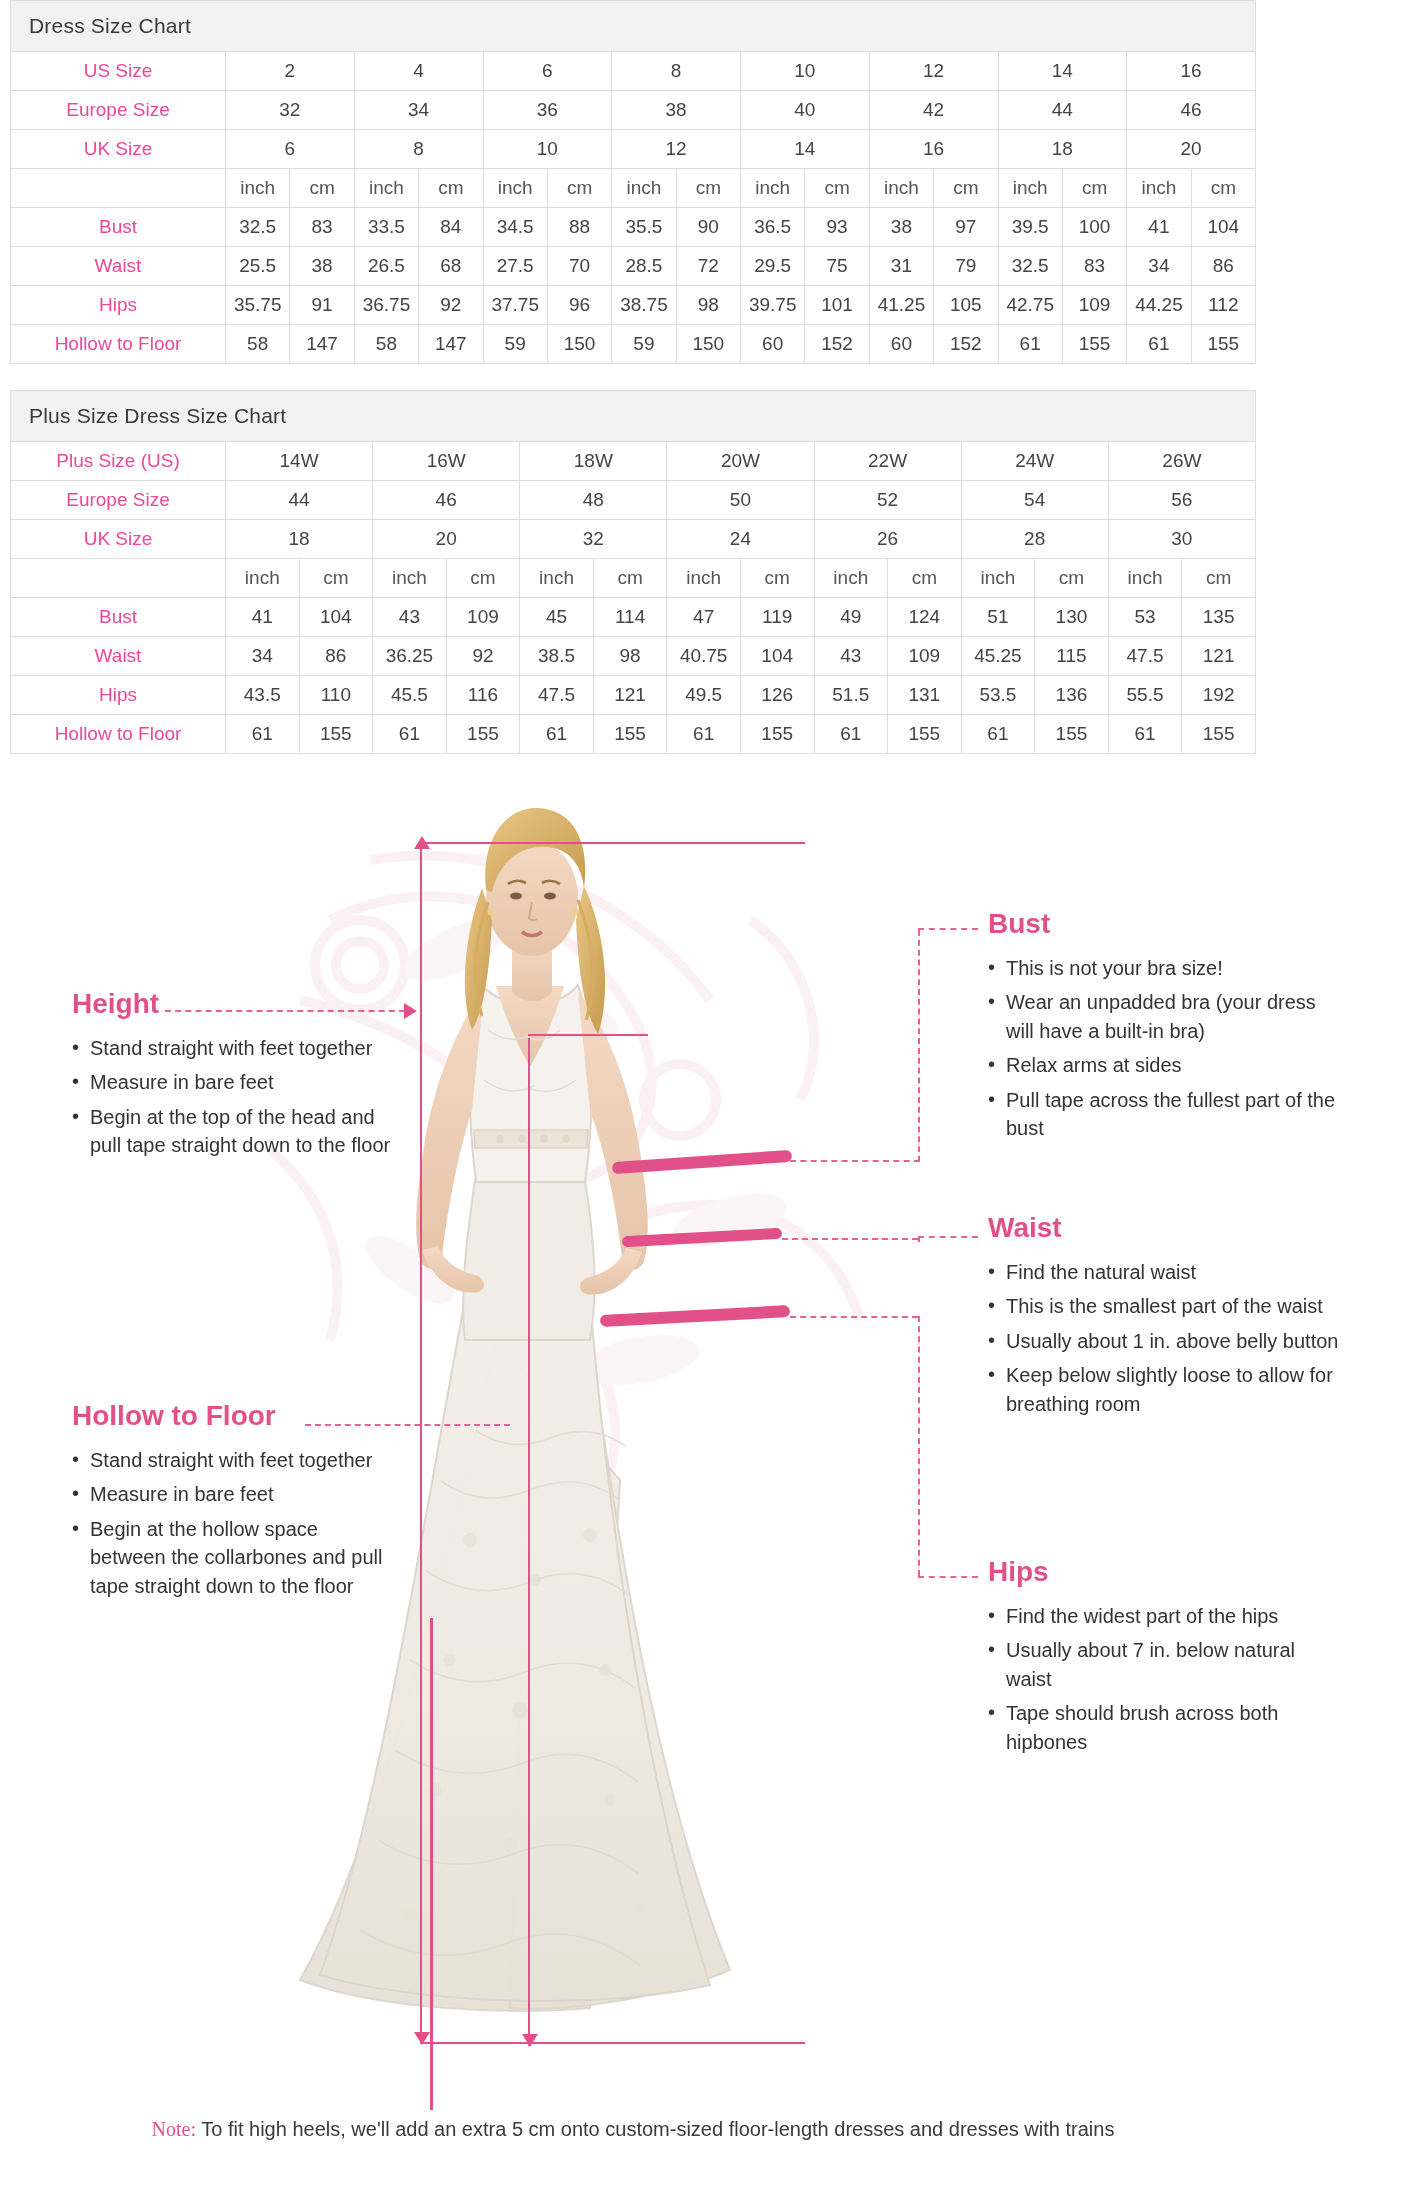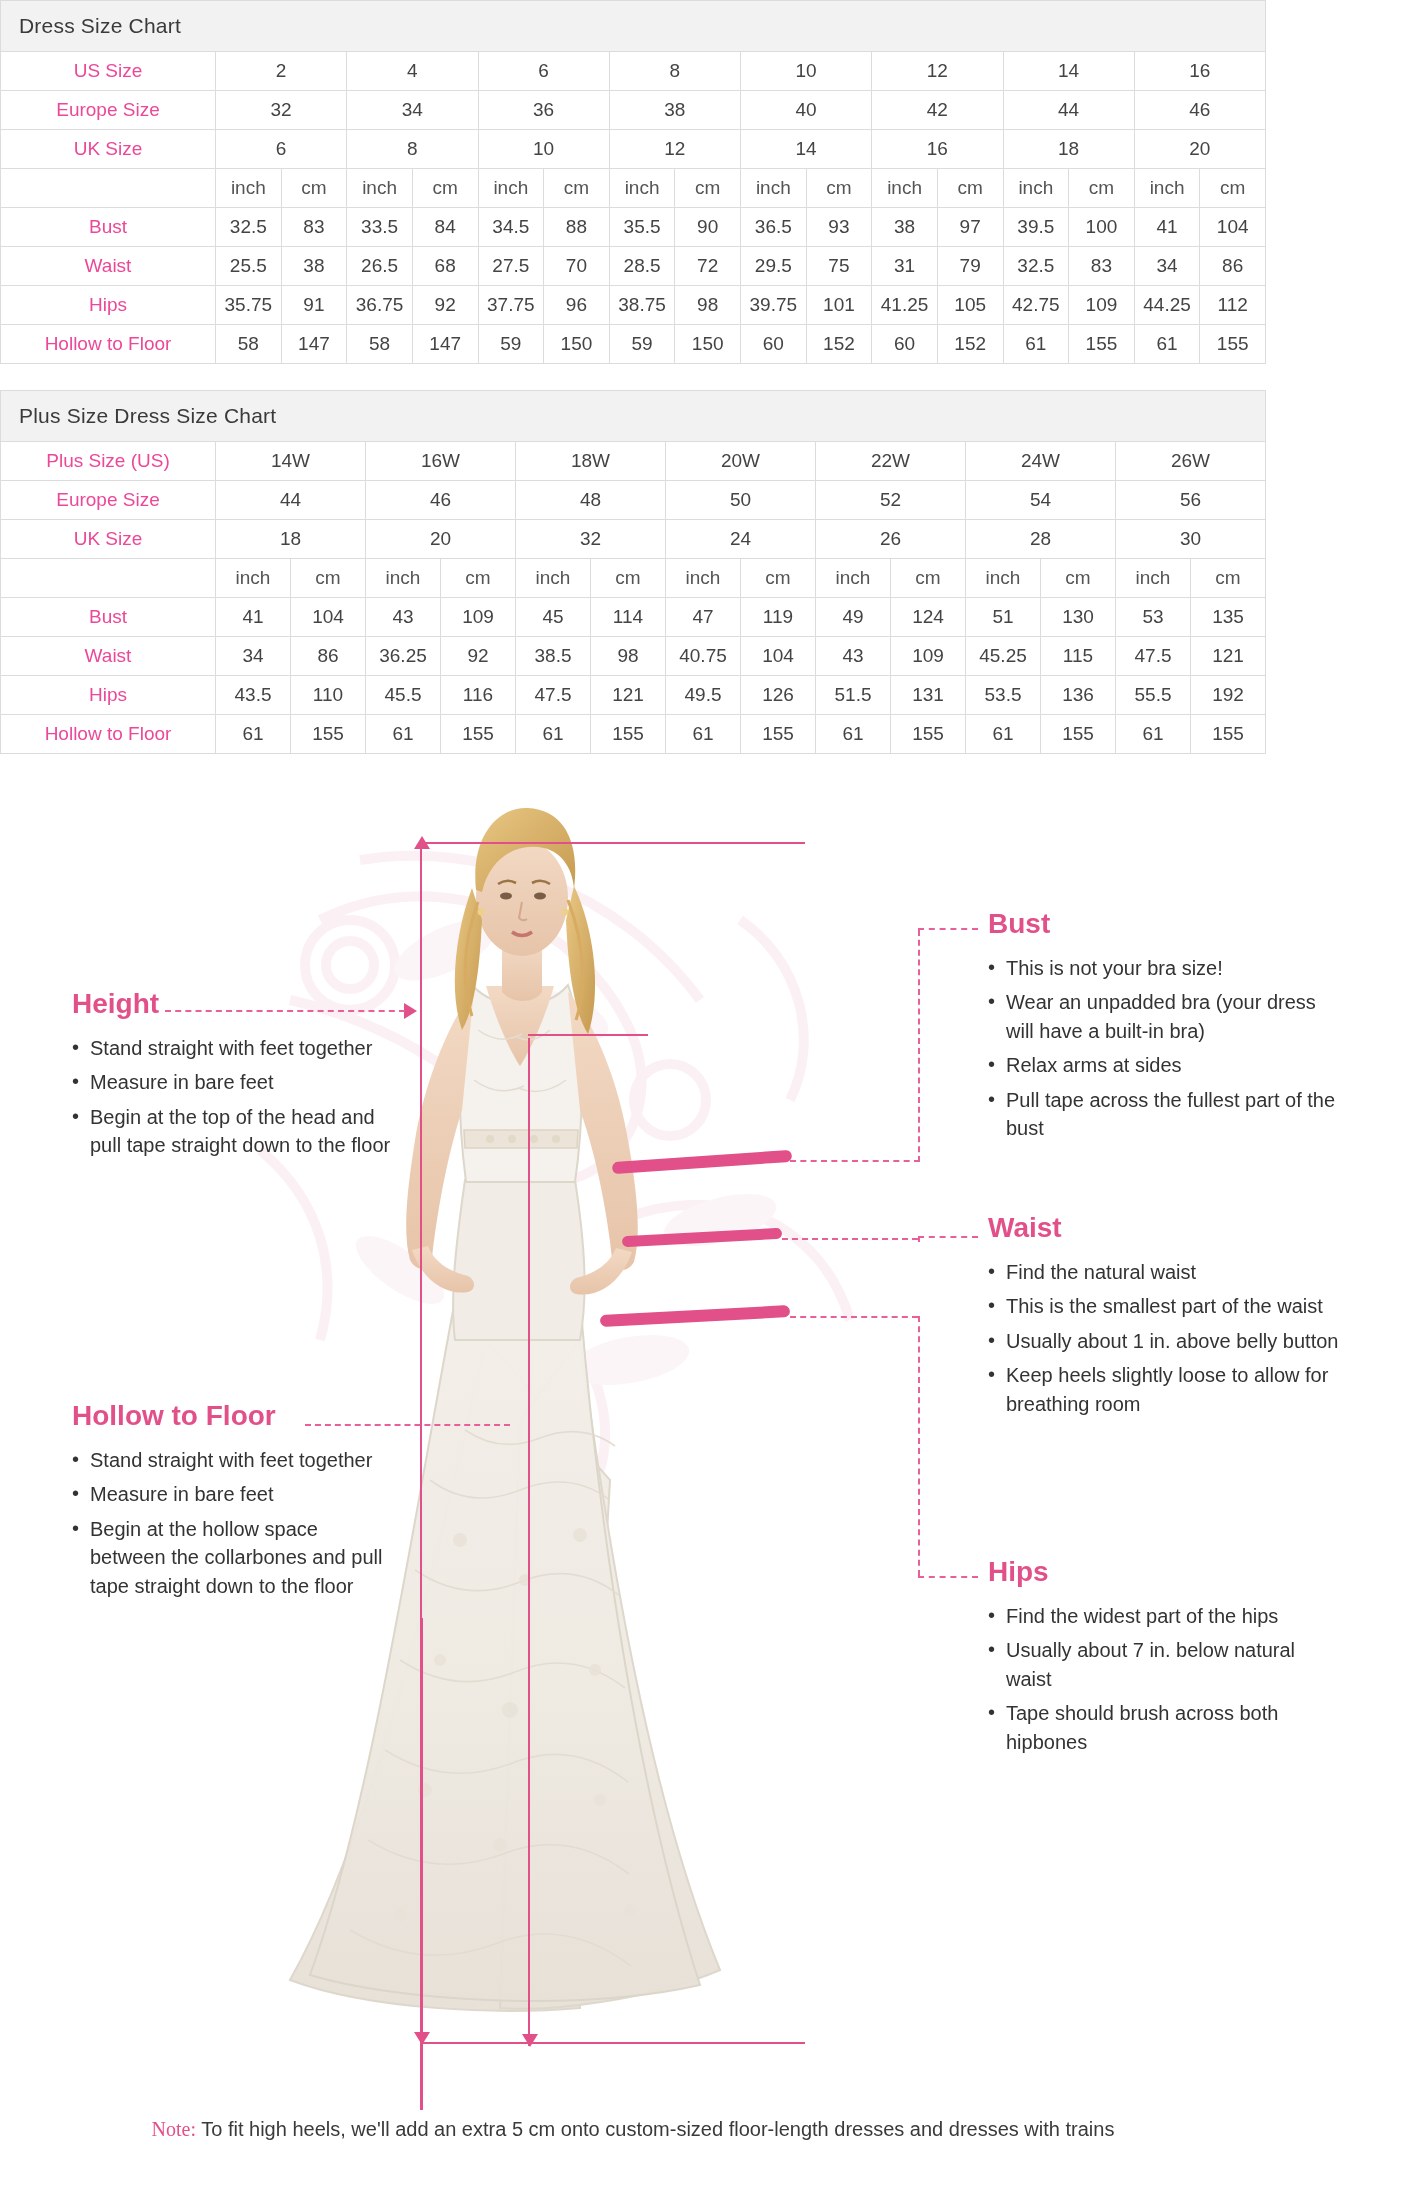--- a/index.html
+++ b/index.html
@@ -10,21 +10,21 @@
   body {
     width: 1417px;
     font-family: "Liberation Sans", sans-serif;
     color: #333;
     -webkit-font-smoothing: antialiased;
   }
   .page {
     width: 1266px;
     position: relative;
     box-sizing: border-box;
-    padding: 0 0;
+    padding: 0 10px;
   }
 
   
   .chart-block { margin-bottom: 26px; }
   .chart-title {
     background: #f2f2f2;
     border: 1px solid #dcdcdc;
     border-bottom: none;
     font-size: 21px;
     color: #3a3a3a;
@@ -603,21 +603,21 @@
         <li>Pull tape across the fullest part of the bust</li>
       </ul>
     </div>
 
     <div class="callout" style="left:988px; top:1212px; width:360px;">
       <h3>Waist</h3>
       <ul>
         <li>Find the natural waist</li>
         <li>This is the smallest part of the waist</li>
         <li>Usually about 1 in. above belly button</li>
-        <li>Keep heels slightly loose to allow for breathing room</li>
+        <li>Keep below slightly loose to allow for breathing room</li>
       </ul>
     </div>
 
     <div class="callout" style="left:988px; top:1556px; width:350px;">
       <h3>Hips</h3>
       <ul>
         <li>Find the widest part of the hips</li>
         <li>Usually about 7 in. below natural waist</li>
         <li>Tape should brush across both hipbones</li>
       </ul>

